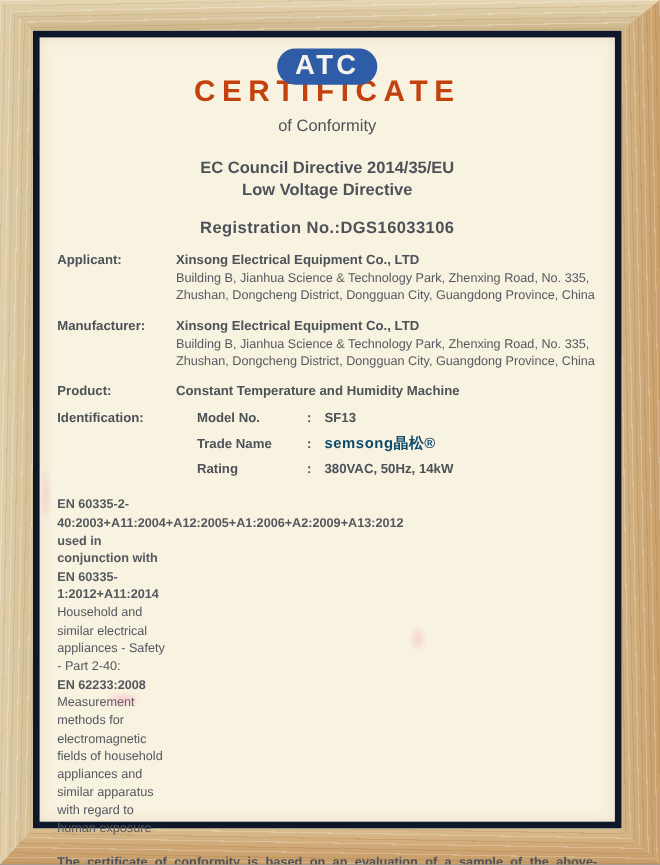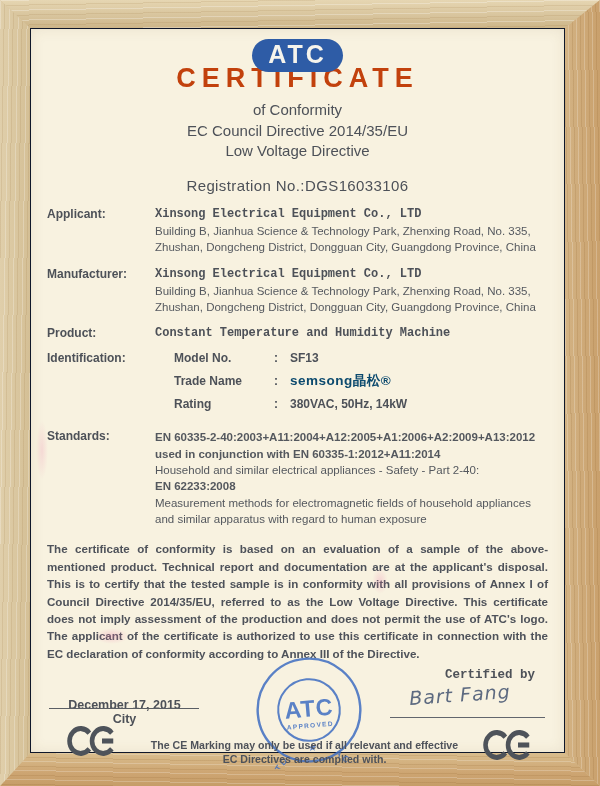--- a/index.html
+++ b/index.html
@@ -33,45 +33,45 @@
   .frame-right{
     right:0;top:0;bottom:0;width:35px;
     background:
       repeating-linear-gradient(89deg, rgba(255,255,255,.22) 0 1px, transparent 1px 4px, rgba(140,95,40,.17) 4px 5px, transparent 5px 8px),
       linear-gradient(90deg,#d3b384,#c9a06c);
     clip-path:polygon(100% 0,100% 100%,0 calc(100% - 33px),0 28px);
   }
   .paper{
     position:absolute;left:30px;top:28px;right:35px;bottom:33px;
     background:#f8f2e0;
-    border:1px solid #0f172a;
+    border:6px solid #0f172a;
     box-shadow:inset 0 0 14px rgba(120,90,40,.10);
     padding:10px 16px 8px 16px;
     box-sizing:border-box;
     color:#4d5158;
   }
   
   .hdr{text-align:center;}
   .logo-pill{
     display:inline-block;background:#2e5ca6;color:#f6f4ec;
     font-weight:bold;font-size:25px;letter-spacing:3px;
     padding:1px 16px 3px 16px;border-radius:19px;
     position:relative;z-index:2;
   }
   .cert-title{
     font-size:27px;font-weight:bold;letter-spacing:6px;color:#c2410c;
     margin-top:-9px;position:relative;z-index:1;
   }
   .cert-sub{font-size:15px;font-weight:normal;margin-top:7px;}
-  .directive{font-size:15px;font-weight:normal;line-height:1.3;margin-top:3px;}
-  .registration{font-size:15px;font-weight:normal;margin-top:17px;letter-spacing:.4px;}
+  .directive{font-size:15px;font-weight:bold;line-height:1.3;margin-top:20px;}
+  .registration{font-size:15px;font-weight:bold;margin-top:17px;letter-spacing:.4px;}
   
   .row{display:grid;grid-template-columns:102px 1fr;column-gap:6px;font-size:11.5px;}
   .row .lbl{font-weight:bold;font-size:12px;}
-  .row .name{font-weight:bold;font-size:12px;font-family:Liberation Mono, monospace;}
+  .row .name{font-weight:bold;font-size:12px;}
   .row .addr{margin-top:3px;line-height:1.38;color:#55595f;}
   .mt14{margin-top:13px;} .mt12{margin-top:11px;}
   .bold{font-weight:bold;}
   .ident-row{display:grid;grid-template-columns:100px 16px 1fr;margin-bottom:7px;font-weight:bold;font-size:12px;align-items:baseline;padding-left:19px;}
   .tradename{font-size:13.5px;font-weight:800;letter-spacing:.5px;color:#0c4a6e;}
   .std-lines{line-height:1.42;font-size:11.5px;color:#54585e;}
   .para{
     margin-top:13px;font-size:11.6px;font-weight:bold;line-height:1.5;
     text-align:justify;color:#4e525a;
   }
@@ -151,21 +151,20 @@
         </div>
         <div class="ident-row">
           <span>Rating</span>
           <span>:</span>
           <span>380VAC, 50Hz, 14kW</span>
         </div>
       </div>
     </div>
 
     <div class="row mt12">
-      <div class="lbl">Standards:</div>
       <div class="std-lines">
         <div class="bold">EN 60335-2-40:2003+A11:2004+A12:2005+A1:2006+A2:2009+A13:2012 used in conjunction with EN 60335-1:2012+A11:2014</div>
         <div>Household and similar electrical appliances - Safety - Part 2-40:</div>
         <div class="bold">EN 62233:2008</div>
         <div>Measurement methods for electromagnetic fields of household appliances and similar apparatus with regard to human exposure</div>
       </div>
     </div>
 
     <div class="para">The certificate of conformity is based on an evaluation of a sample of the above-mentioned product. Technical report and documentation are at the applicant's disposal. This is to certify that the tested sample is in conformity with all provisions of Annex I of Council Directive 2014/35/EU, referred to as the Low Voltage Directive. This certificate does not imply assessment of the production and does not permit the use of ATC's logo. The applicant of the certificate is authorized to use this certificate in connection with the EC declaration of conformity according to Annex III of the Directive.</div>
 

